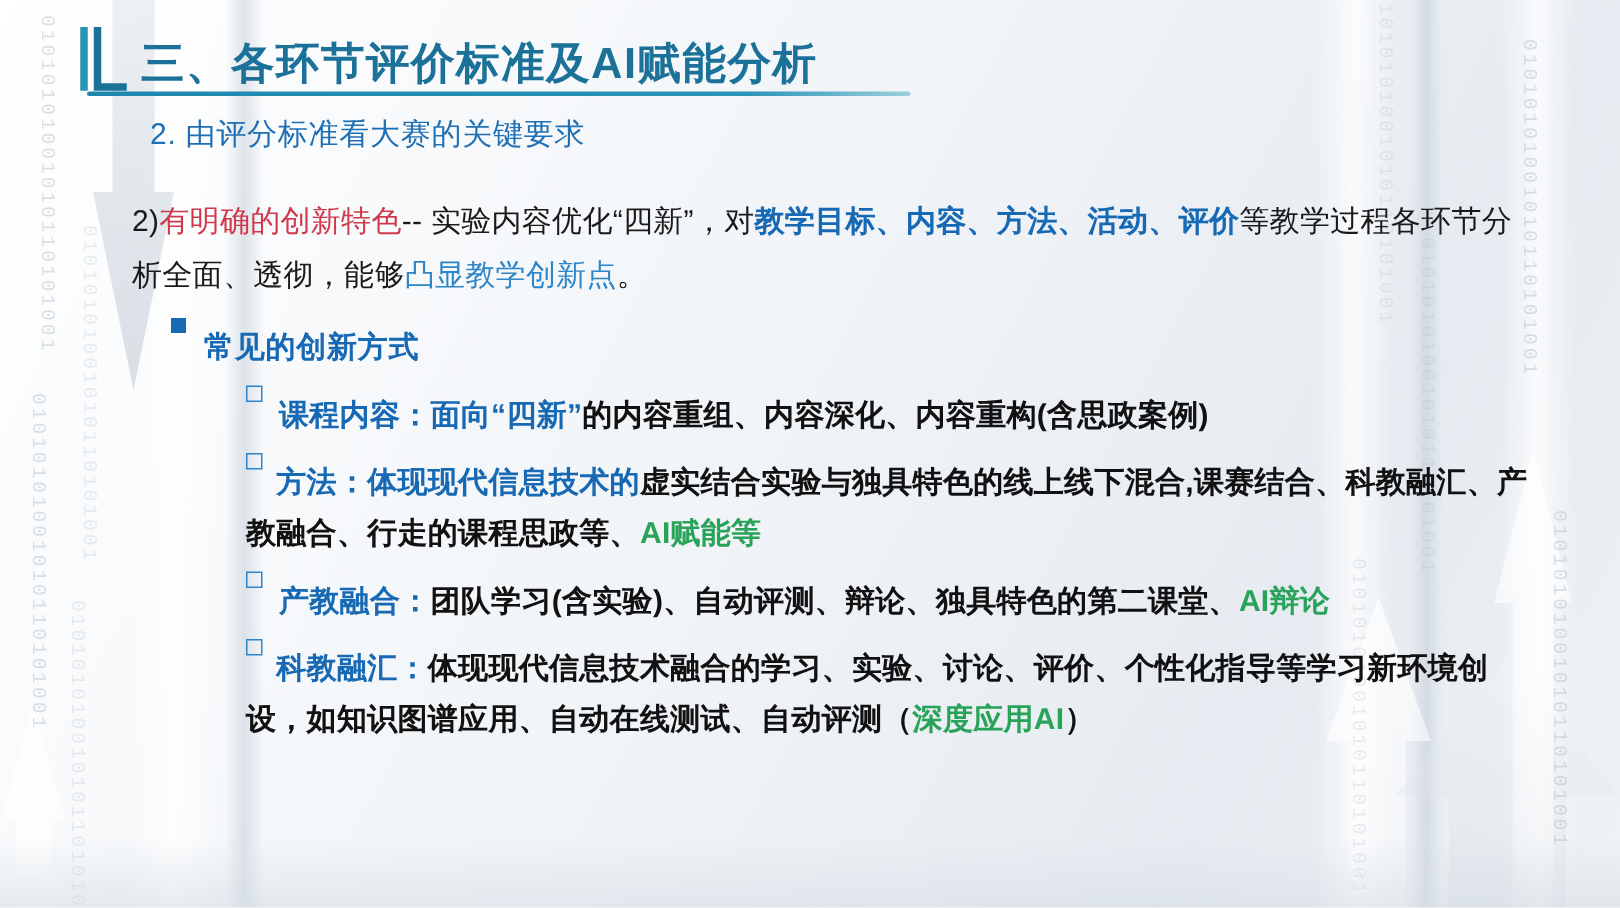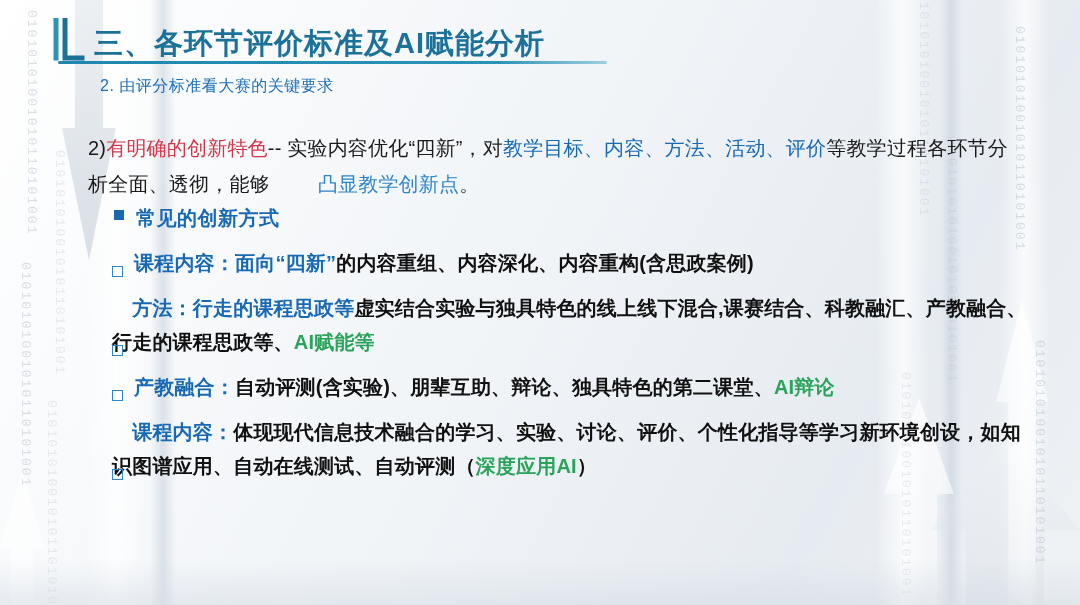--- a/index.html
+++ b/index.html
@@ -109,21 +109,21 @@
     width: 549px;
     height: 3px;
     background: linear-gradient(to right, #1f87ad, #2a93b8 80%, #9ecfdd);
     border-radius: 2px;
   }
 
   .subtitle {
     position: absolute;
     left: 100px;
     top: 76px;
-    font-size: 16px;
+    font-size: 20px;
     font-weight: 400;
     color: #1f6fb5;
     letter-spacing: 0.5px;
   }
 
   
   .body-wrap {
     position: absolute;
     left: 88px;
     top: 131px;
@@ -132,28 +132,29 @@
     line-height: 34px;
     color: #1a1a1a;
   }
 
   .para {
     font-size: 20px;
     line-height: 34px;
     letter-spacing: 0.2px;
   }
   .red-em   { color: #d0394b; font-family: Liberation Mono, monospace; }
-  .blue-em  { color: #1769b4; font-weight: 400; }
-  .blue-lt  { color: #2e86c9; margin-left: 48px; }
+  .blue-em  { color: #1769b4; font-weight: 700; }
+  .blue-lt  { color: #2e86c9; }
   .green-em { color: #2aa35a; font-weight: 700; }
 
   
   .lvl1 {
     display: flex;
-    align-items: center;
+    align-items: flex-start;
+    margin-top: 14px;
     margin-left: 26px;
   }
   .sq-bullet {
     width: 10px;
     height: 10px;
     background: #1769b4;
     flex: none;
     margin-right: 12px;
     position: relative;
     top: -3px;
@@ -161,23 +162,23 @@
   .lvl1-label {
     font-size: 20px;
     font-weight: 700;
     color: #1769b4;
     letter-spacing: 0.5px;
   }
 
   
   .lvl2 {
     display: flex;
-    align-items: flex-end;
+    align-items: flex-start;
     margin-top: 11px;
-    margin-left: 24px;
+    margin-left: 76px;
   }
   .hollow-bullet {
     width: 9px;
     height: 9px;
     border: 1.6px solid #2e86c9;
     background: transparent;
     flex: none;
     margin-right: 11px;
     position: relative;
     top: -3px;
@@ -254,27 +255,27 @@
     </div>
 
     <div class="lvl2">
       <span class="hollow-bullet"></span>
       <span class="lvl2-text"><span class="head">课程内容：面向“四新”</span><span>的内容重组、内容深化、内容重构(含思政案例)</span></span>
     </div>
 
 
     <div class="lvl2">
       <span class="hollow-bullet"></span>
-      <span class="lvl2-text wrap"><span style="visibility:hidden">　</span><span class="head">方法：行走的课程思政等</span><span>虚实结合实验与独具特色的线上线下混合,课赛结合、科教融汇、产教融合、行走的课程思政等、</span><span class="green-em">AI赋能等</span></span>
-    </div>
-
-    <div class="lvl2">
-      <span class="hollow-bullet"></span>
-      <span class="lvl2-text"><span class="head">产教融合：</span><span>自动评测(含实验)、朋辈互助、辩论、独具特色的第二课堂、</span><span class="green-em">AI辩论</span></span>
-    </div>
-
-    <div class="lvl2">
-      <span class="hollow-bullet"></span>
-      <span class="lvl2-text wrap"><span style="visibility:hidden">　</span><span class="head">课程内容：</span><span>体现现代信息技术融合的学习、实验、讨论、评价、个性化指导等学习新环境创设，如知识图谱应用、自动在线测试、自动评测（</span><span class="green-em">深度应用AI</span><span>）</span></span>
+      <span class="lvl2-text wrap"><span style="visibility:hidden">　</span><span class="head">方法：体现现代信息技术的</span><span>虚实结合实验与独具特色的线上线下混合,课赛结合、科教融汇、产教融合、行走的课程思政等、</span><span class="green-em">AI赋能等</span></span>
+    </div>
+
+    <div class="lvl2">
+      <span class="hollow-bullet"></span>
+      <span class="lvl2-text"><span class="head">产教融合：</span><span>团队学习(含实验)、自动评测、辩论、独具特色的第二课堂、</span><span class="green-em">AI辩论</span></span>
+    </div>
+
+    <div class="lvl2">
+      <span class="hollow-bullet"></span>
+      <span class="lvl2-text wrap"><span style="visibility:hidden">　</span><span class="head">科教融汇：</span><span>体现现代信息技术融合的学习、实验、讨论、评价、个性化指导等学习新环境创设，如知识图谱应用、自动在线测试、自动评测（</span><span class="green-em">深度应用AI</span><span>）</span></span>
     </div>
 
   </div>
 </div>
 
 </body></html>

